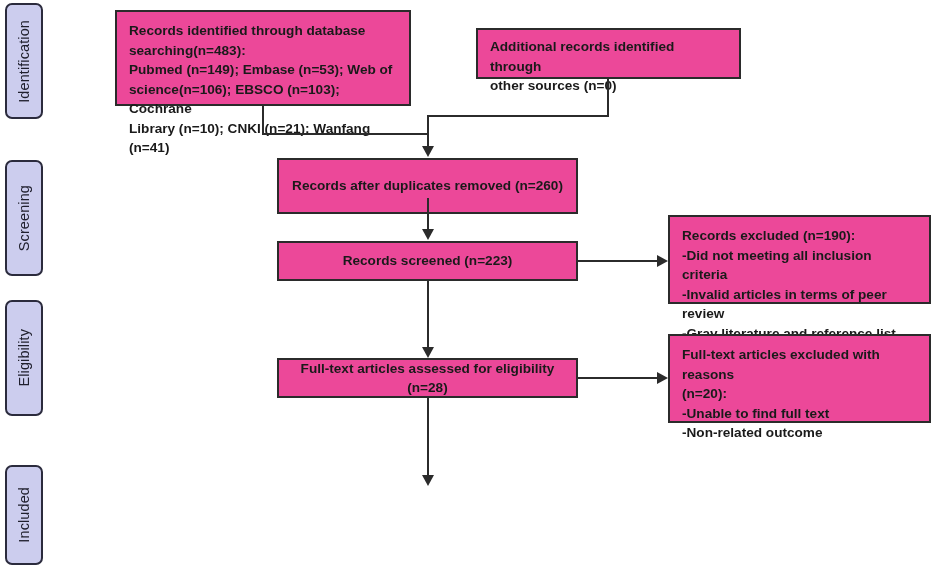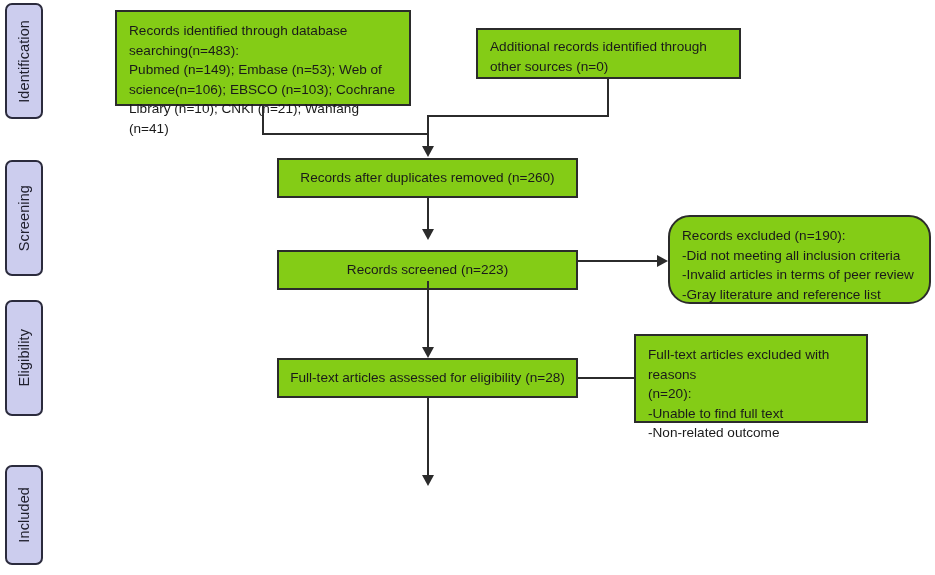--- a/index.html
+++ b/index.html
@@ -35,24 +35,25 @@
     letter-spacing: 0.1px;
     white-space: nowrap;
     line-height: 1;
   }
 
   
   .box {
     position: absolute;
     box-sizing: border-box;
     border: 2px solid #2b2b2b;
-    background: #84cc16;
+    background: #ec4899;
     color: #1a1a1a;
     font-size: 13.6px;
     line-height: 19.5px;
+    font-weight: bold;
   }
   .box .box-text {
     display: block;
     white-space: pre-line;
   }
   .box.centered {
     display: flex;
     align-items: center;
     justify-content: center;
     text-align: center;
@@ -125,52 +126,52 @@
 
   <div class="vline" style="left:262px; top:106px; height:29px;"></div>
   <div class="hline" style="left:262px; top:133px; width:167px;"></div>
 
   <div class="vline" style="left:607px; top:79px; height:38px;"></div>
   <div class="hline" style="left:428px; top:115px; width:181px;"></div>
 
   <div class="vline" style="left:427px; top:115px; height:32px;"></div>
   <div class="arrow-down" style="left:422px; top:146px;"></div>
 
-  <div class="box centered" style="left:277px; top:158px; width:301px; height:40px;">
+  <div class="box centered" style="left:277px; top:158px; width:301px; height:56px;">
     <span class="box-text">Records after duplicates removed (n=260)</span>
   </div>
 
   <div class="vline" style="left:427px; top:198px; height:32px;"></div>
   <div class="arrow-down" style="left:422px; top:229px;"></div>
 
-  <div class="box centered" style="left:277px; top:241px; width:301px; height:40px;margin-top:9px;">
+  <div class="box centered" style="left:277px; top:241px; width:301px; height:40px;">
     <span class="box-text">Records screened (n=223)</span>
   </div>
 
   <div class="hline" style="left:578px; top:260px; width:80px;"></div>
   <div class="arrow-right" style="left:657px; top:255px;"></div>
 
-  <div class="box padded" style="left:668px; top:215px; width:263px; height:89px;border-radius:22px;">
+  <div class="box padded" style="left:668px; top:215px; width:263px; height:89px;">
     <span class="box-text">Records excluded (n=190):
 -Did not meeting all inclusion criteria
 -Invalid articles in terms of peer review
 -Gray literature and reference list</span>
   </div>
 
   <div class="vline" style="left:427px; top:281px; height:67px;"></div>
   <div class="arrow-down" style="left:422px; top:347px;"></div>
 
   <div class="box centered" style="left:277px; top:358px; width:301px; height:40px;">
     <span class="box-text">Full-text articles assessed for eligibility (n=28)</span>
   </div>
 
   <div class="hline" style="left:578px; top:377px; width:80px;"></div>
   <div class="arrow-right" style="left:657px; top:372px;"></div>
 
-  <div class="box padded" style="left:634px; top:334px; width:234px; height:89px;">
+  <div class="box padded" style="left:668px; top:334px; width:263px; height:89px;">
     <span class="box-text">Full-text articles excluded with reasons
 (n=20):
 -Unable to find full text
 -Non-related outcome</span>
   </div>
 
   <div class="vline" style="left:427px; top:398px; height:78px;"></div>
   <div class="arrow-down" style="left:422px; top:475px;"></div>
 
 

